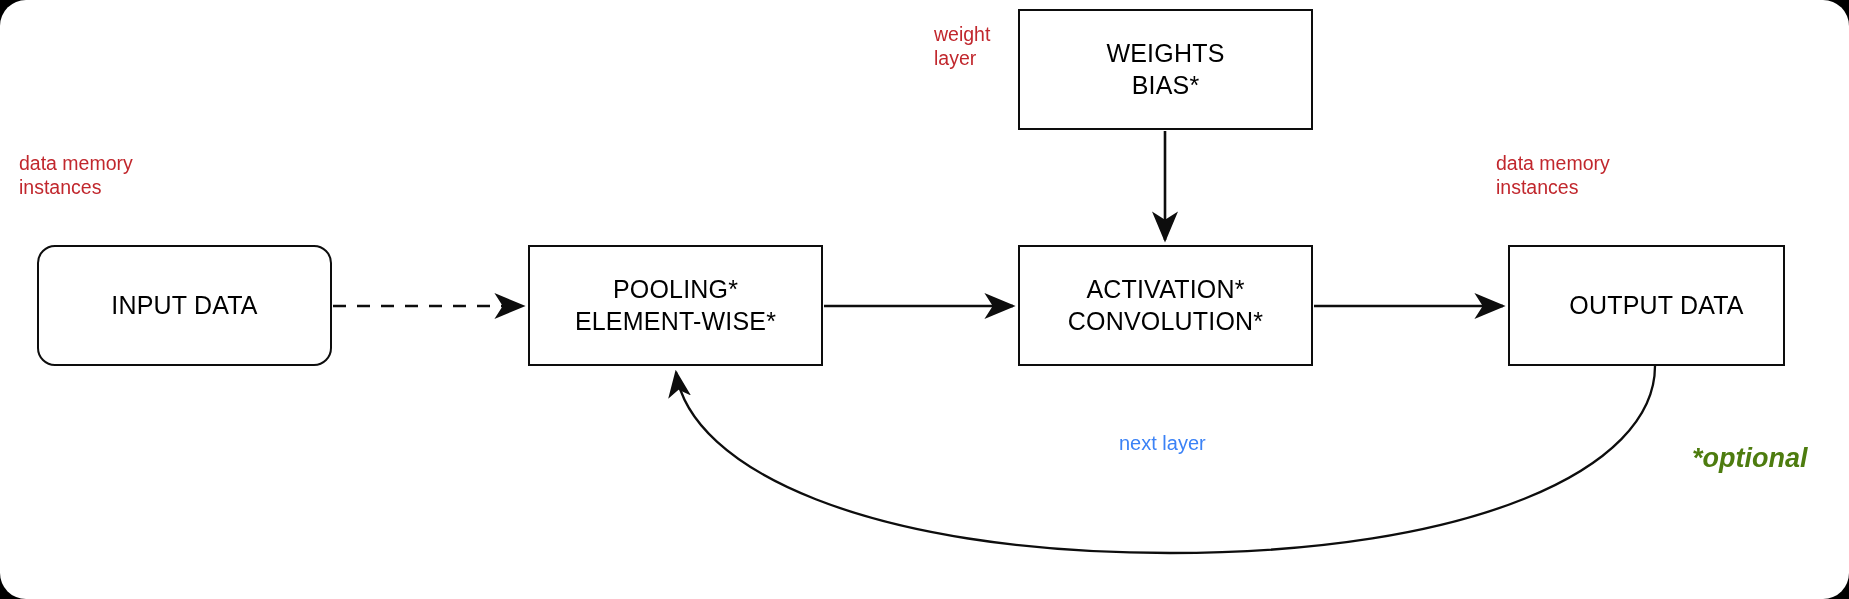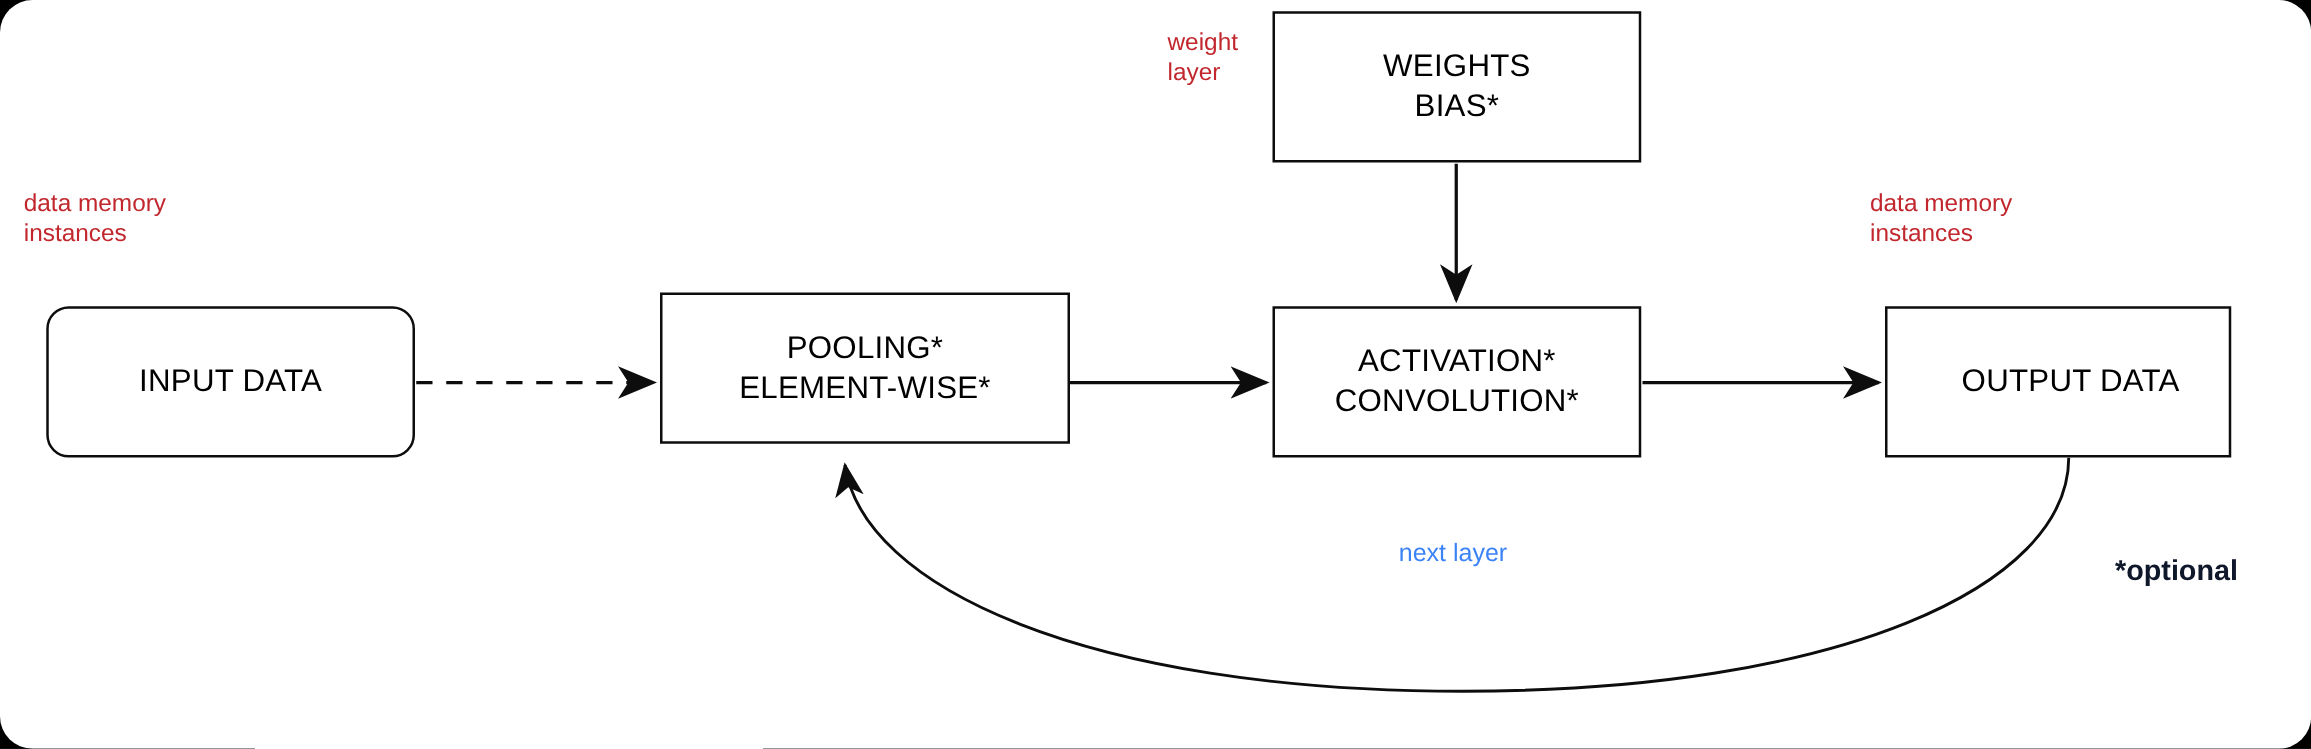--- a/index.html
+++ b/index.html
@@ -53,23 +53,24 @@
     white-space: nowrap;
   }
   .anno-black {
     position: absolute;
     color: #3b82f6;
     font-size: 20px;
     white-space: nowrap;
   }
   .anno-optional {
     position: absolute;
-    color: #0f172a;
-    font-size: 23px;
+    color: #4d7c0f;
+    font-size: 27px;
     font-weight: bold;
+    font-style: italic;
     white-space: nowrap;
   }
 </style>
 </head>
 <body>
 
 <div id="page">
 
   <svg id="diagram-svg" viewBox="0 0 1849 599" xmlns="http://www.w3.org/2000/svg">
     <defs>
@@ -89,21 +90,21 @@
 
     <line x1="1314" y1="306" x2="1503" y2="306" stroke="#0d0d0d" stroke-width="2.6" marker-end="url(#arrowSolid)"></line>
 
     <path d="M 1655 366 C 1655 470, 1470 553, 1170 553 C 870 553, 690 470, 676 372" fill="none" stroke="#0d0d0d" stroke-width="2.3" marker-end="url(#arrowSolidUp)"></path>
   </svg>
 
   <div class="node-box" style="left:37px; top:245px; width:295px; height:121px;border-radius:18px;">
     <div class="node-line">INPUT DATA</div>
   </div>
 
-  <div class="node-box" style="left:528px; top:234px; width:328px; height:121px;">
+  <div class="node-box" style="left:528px; top:245px; width:295px; height:121px;">
     <div class="node-line">POOLING*</div>
     <div class="node-line">ELEMENT-WISE*</div>
   </div>
 
   <div class="node-box" style="left:1018px; top:245px; width:295px; height:121px;">
     <div class="node-line">ACTIVATION*</div>
     <div class="node-line">CONVOLUTION*</div>
   </div>
 
   <div class="node-box" style="left:1018px; top:9px; width:295px; height:121px;">

